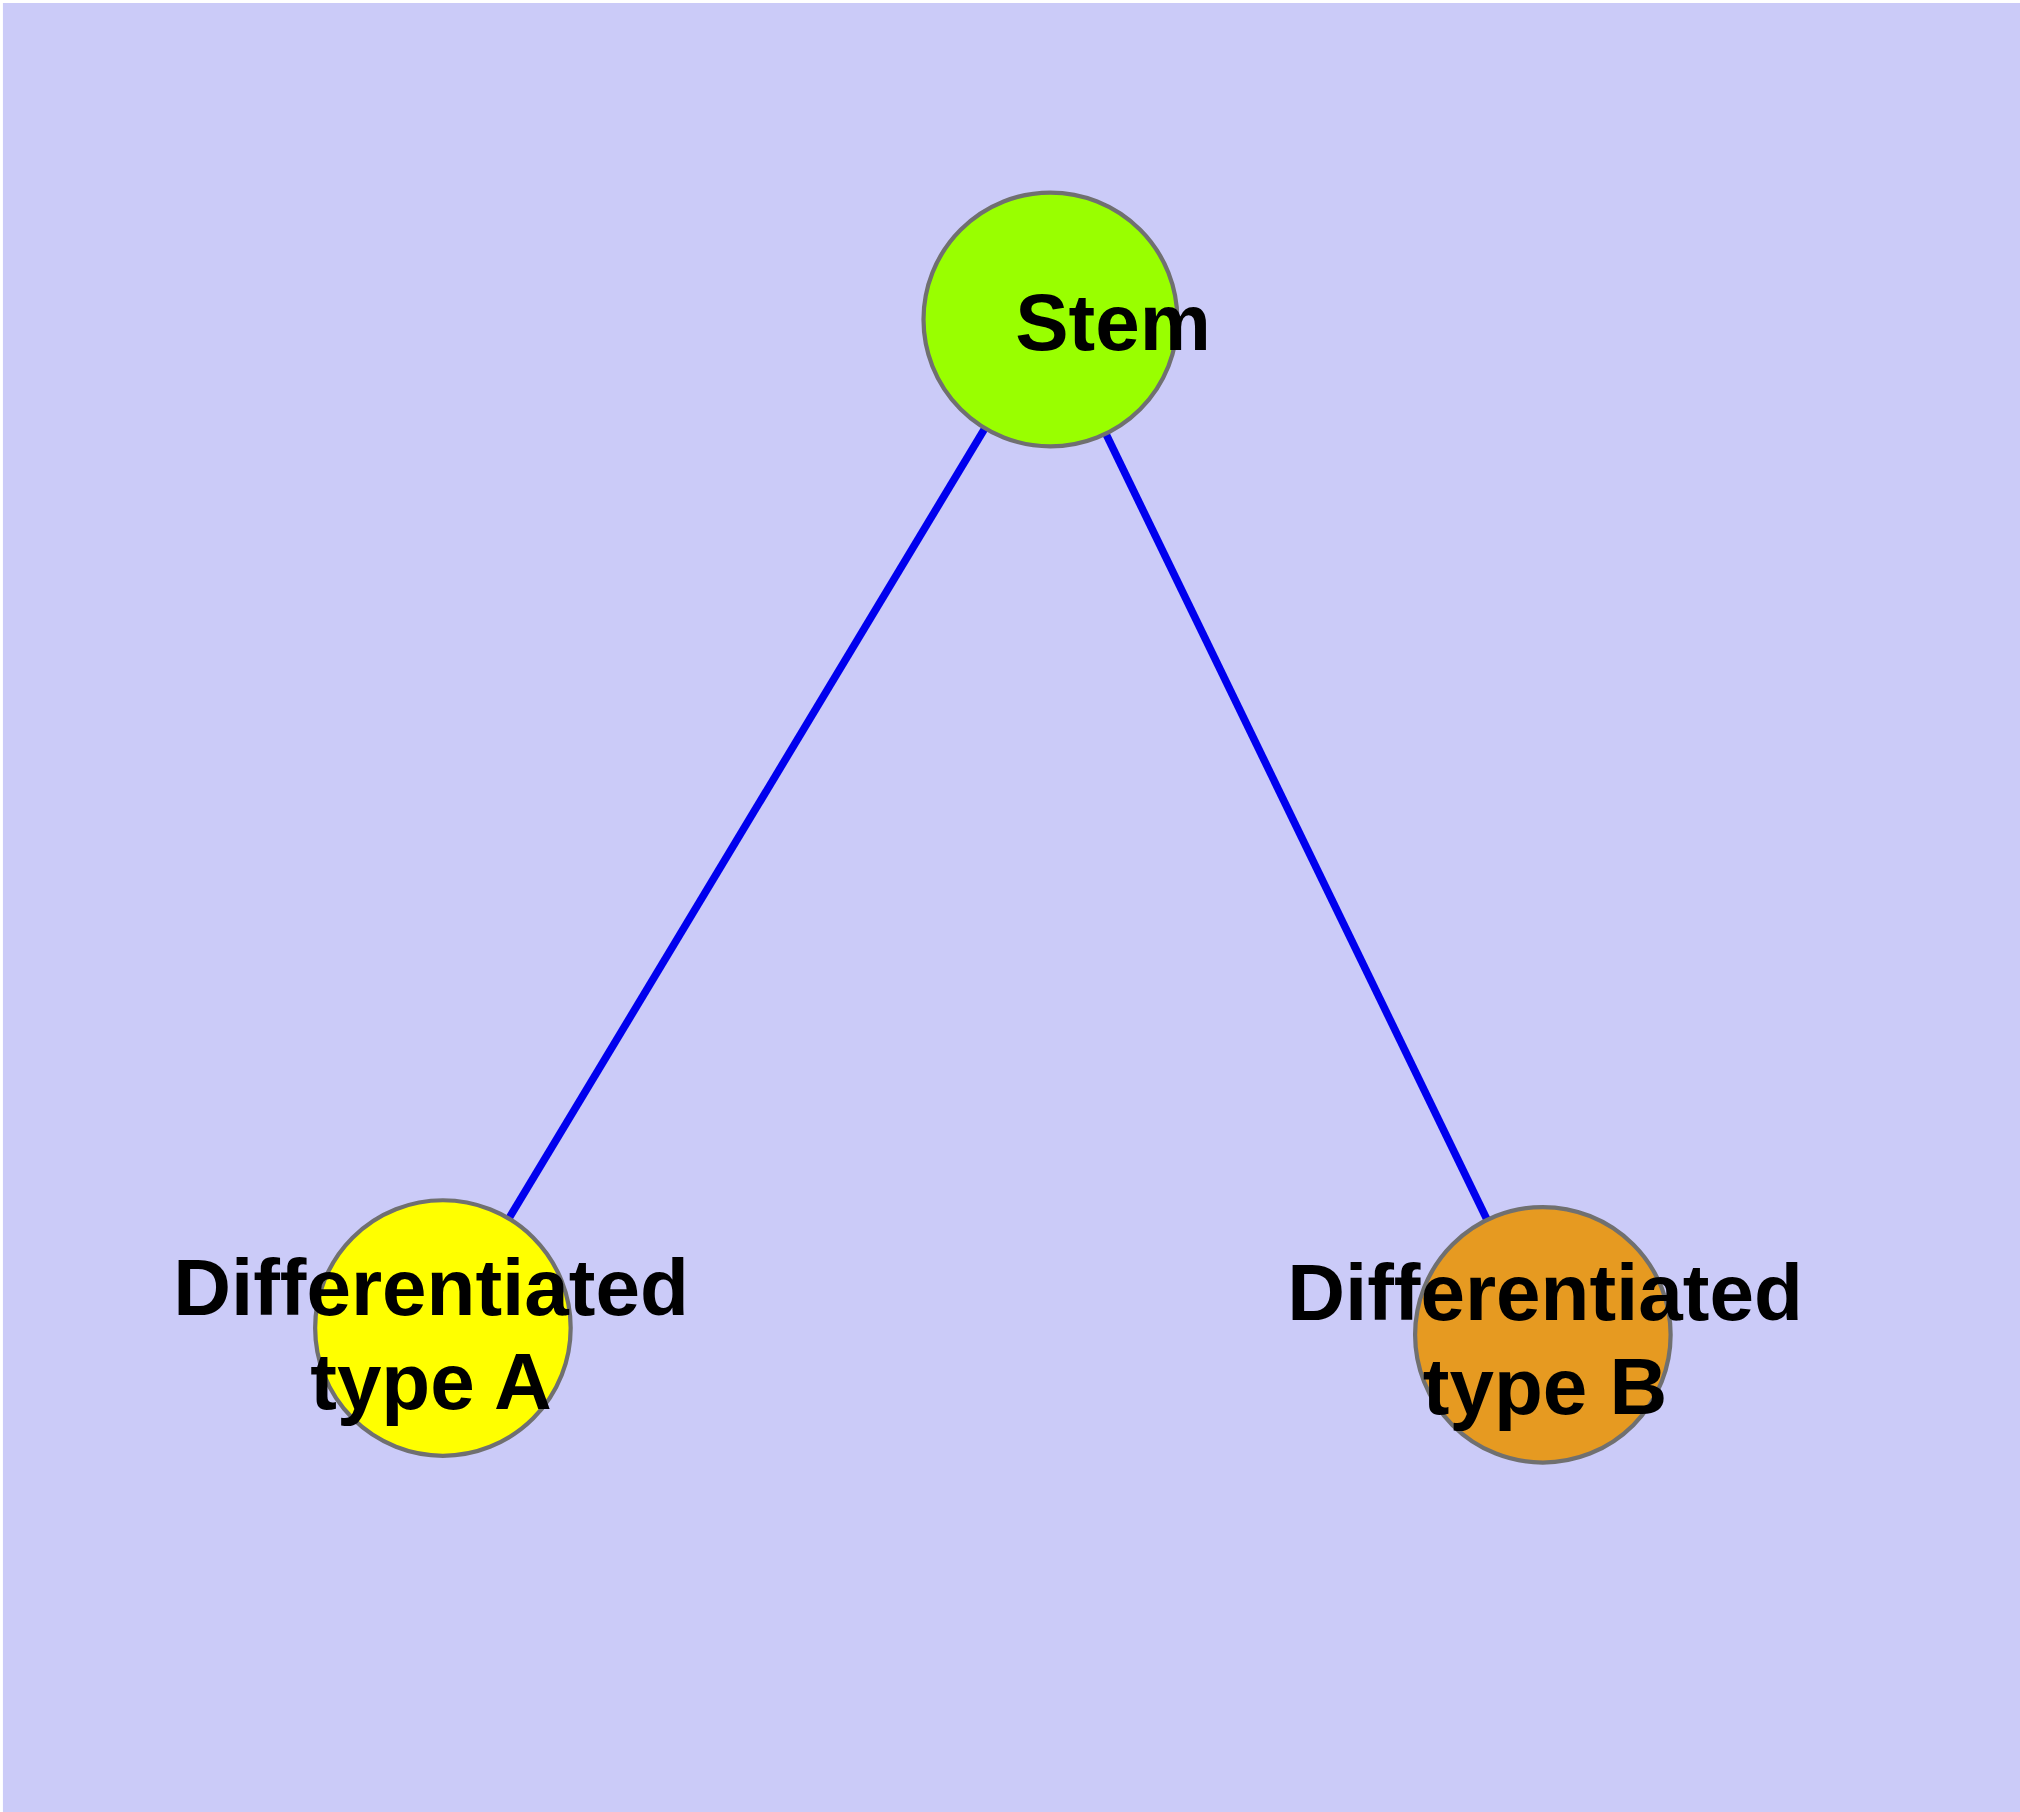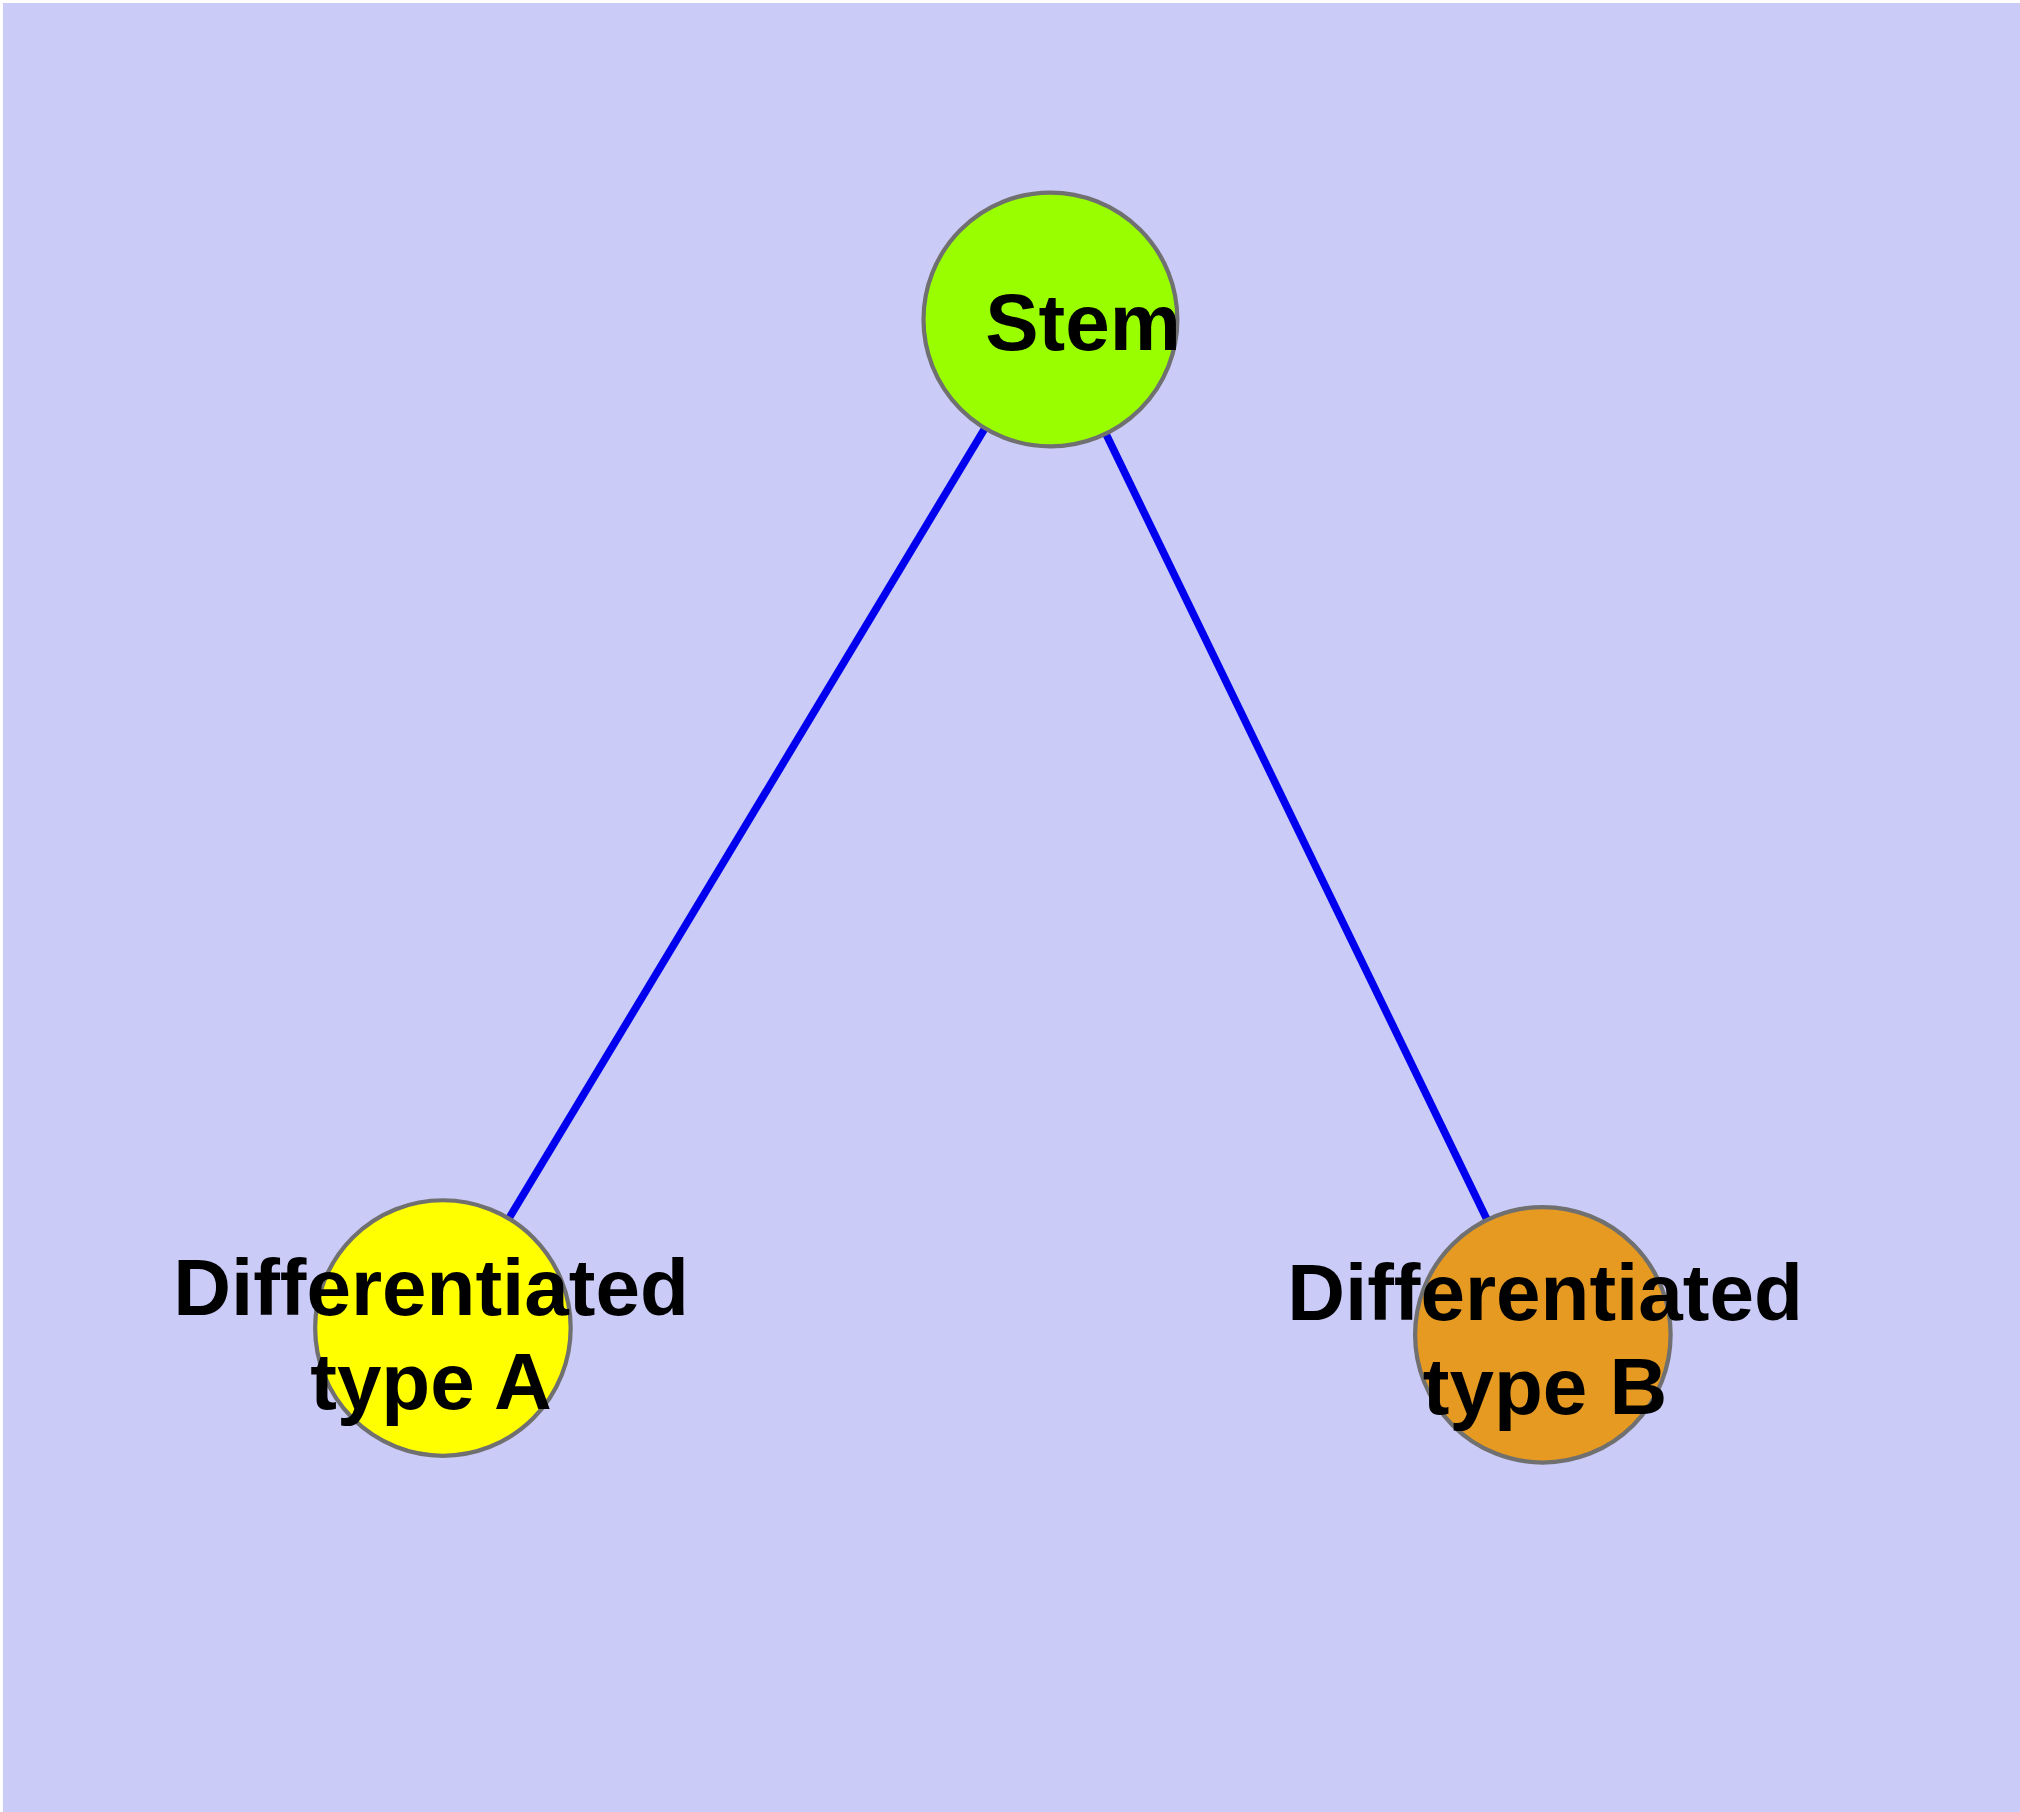--- a/index.html
+++ b/index.html
@@ -51,21 +51,21 @@
 
     <line x1="1238" y1="374" x2="1820" y2="1574" stroke-width="9" stroke="#0000EE"></line>
 
     <circle cx="1238" cy="374" r="150" stroke-width="5" fill="#99FF00" stroke="#707070"></circle>
 
     <circle cx="520" cy="1566" r="151" stroke-width="5" fill="#FFFF00" stroke="#707070"></circle>
 
     <circle cx="1820" cy="1574" r="151" stroke-width="5" fill="#E69A21" stroke="#707070"></circle>
   </svg>
 
-  <div class="node-label" style="left: 1081px; top: 320px;">Stem</div>
+  <div class="node-label" style="left: 1111px; top: 320px;">Stem</div>
 
   <div class="node-label" style="left: 429px; top: 1332px;">Differentiated
 type A</div>
 
   <div class="node-label" style="left: 1543px; top: 1337px;">Differentiated
 type B</div>
 
 </div>
 
 

